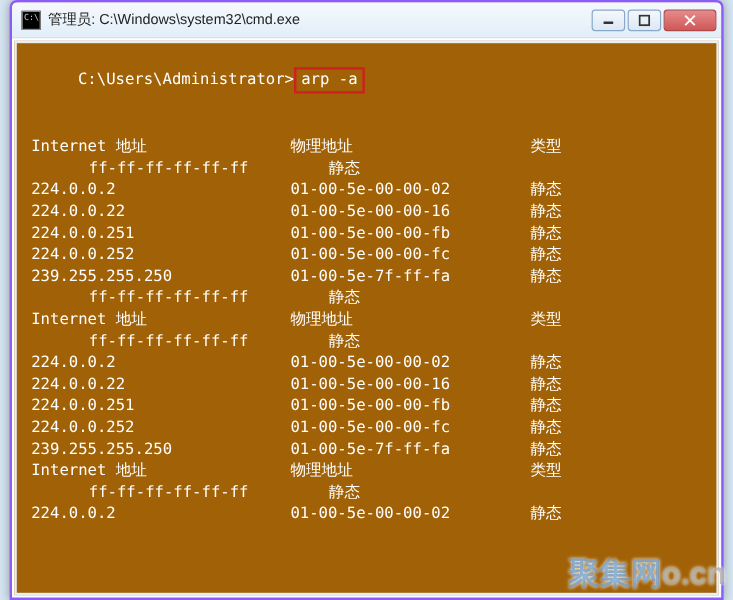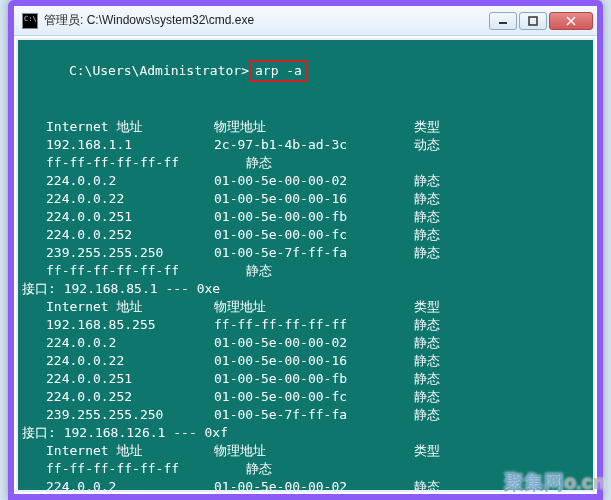--- a/index.html
+++ b/index.html
@@ -11,21 +11,21 @@
     overflow: hidden;
     position: relative;
   }
   .window {
     position: absolute;
     left: 8px;
     top: 0;
     width: 595px;
     height: 500px;
     background: #fff;
-    border: 6px solid #8b5cf6;
+    border: 2px solid #8b5cf6;
     border-radius: 6px 6px 0 0;
     box-shadow: 0 0 8px rgba(0,0,0,0.3);
     display: flex;
     flex-direction: column;
   }
   .titlebar {
     height: 30px;
     background: linear-gradient(#f5f9fd, #e3eef9);
     border-bottom: 1px solid #b8d0e8;
     border-radius: 6px 6px 0 0;
@@ -71,21 +71,21 @@
   }
   .win-btn.close {
     width: 44px;
     background: linear-gradient(#e68a8a, #d05858);
     border-color: #b04848;
     color: #fff;
   }
   .win-btn svg { display:block; }
   .console {
     flex: 1;
-    background: #0f766e;
+    background: #a16207;
     border: 2px solid #e8eef6;
     margin: 2px;
     overflow: hidden;
     font-family: "NSimSun","SimSun","Consolas",monospace;
     font-size: 13px;
     line-height: 18px;
     color: #fff;
     padding: 2px 0;
   }
   .prompt-line {
@@ -96,29 +96,29 @@
     border: 2px solid #d02020;
     padding: 0 4px;
     display: inline-block;
   }
   .row {
     display: flex;
     white-space: pre;
     padding: 0 4px;
   }
   .col-ip { width: 190px; }
-  .col-mac { width: 200px; }
+  .col-mac { width: 200px; margin-left: 48px; }
   .col-type { width: 60px; }
-  .indent { padding-left: 28px; }
+  .indent { padding-left: 12px; }
   .hdr-ind .col-ip { width: 168px; }
   .watermark {
     position: absolute;
     right: 6px;
     bottom: 4px;
-    font-size: 20px;
+    font-size: 26px;
     font-weight: bold;
     color: rgba(80,140,200,0.6);
     text-shadow: 0 0 3px #fff;
     pointer-events: none;
   }
   .watermark .grey { color: rgba(150,150,150,0.6); }
 </style>
 </head>
 <body>
 
@@ -146,39 +146,36 @@
     </div>
   </div>
 
   <div class="console">
     <div class="prompt-line">
       <span>C:\Users\Administrator&gt;</span><span class="cmd-box">arp -a</span>
     </div>
     <div class="prompt-line"> </div>
     <div id="output">
         <div class="row indent hdr-ind"><span class="col-ip">Internet 地址</span><span class="col-mac">物理地址</span><span class="col-type">类型</span></div>
-        <div class="row indent hdr-ind"><span class="col-ip">192.168.1.1</span><span class="col-mac">2c-97-b1-4b-ad-3c</span><span class="col-type">动态</span></div>
         <div class="row indent hdr-ind"><span class="col-mac">ff-ff-ff-ff-ff-ff</span><span class="col-type">静态</span></div>
         <div class="row indent hdr-ind"><span class="col-ip">224.0.0.2</span><span class="col-mac">01-00-5e-00-00-02</span><span class="col-type">静态</span></div>
         <div class="row indent hdr-ind"><span class="col-ip">224.0.0.22</span><span class="col-mac">01-00-5e-00-00-16</span><span class="col-type">静态</span></div>
         <div class="row indent hdr-ind"><span class="col-ip">224.0.0.251</span><span class="col-mac">01-00-5e-00-00-fb</span><span class="col-type">静态</span></div>
         <div class="row indent hdr-ind"><span class="col-ip">224.0.0.252</span><span class="col-mac">01-00-5e-00-00-fc</span><span class="col-type">静态</span></div>
         <div class="row indent hdr-ind"><span class="col-ip">239.255.255.250</span><span class="col-mac">01-00-5e-7f-ff-fa</span><span class="col-type">静态</span></div>
         <div class="row indent hdr-ind"><span class="col-mac">ff-ff-ff-ff-ff-ff</span><span class="col-type">静态</span></div>
         <div class="row"> </div>
-        <div class="row">接口: 192.168.85.1 --- 0xe</div>
         <div class="row indent hdr-ind"><span class="col-ip">Internet 地址</span><span class="col-mac">物理地址</span><span class="col-type">类型</span></div>
-        <div class="row indent hdr-ind"><span class="col-ip">192.168.85.255</span><span class="col-mac">ff-ff-ff-ff-ff-ff</span><span class="col-type">静态</span></div>
+        <div class="row indent hdr-ind"><span class="col-mac">ff-ff-ff-ff-ff-ff</span><span class="col-type">静态</span></div>
         <div class="row indent hdr-ind"><span class="col-ip">224.0.0.2</span><span class="col-mac">01-00-5e-00-00-02</span><span class="col-type">静态</span></div>
         <div class="row indent hdr-ind"><span class="col-ip">224.0.0.22</span><span class="col-mac">01-00-5e-00-00-16</span><span class="col-type">静态</span></div>
         <div class="row indent hdr-ind"><span class="col-ip">224.0.0.251</span><span class="col-mac">01-00-5e-00-00-fb</span><span class="col-type">静态</span></div>
         <div class="row indent hdr-ind"><span class="col-ip">224.0.0.252</span><span class="col-mac">01-00-5e-00-00-fc</span><span class="col-type">静态</span></div>
         <div class="row indent hdr-ind"><span class="col-ip">239.255.255.250</span><span class="col-mac">01-00-5e-7f-ff-fa</span><span class="col-type">静态</span></div>
         <div class="row"> </div>
-        <div class="row">接口: 192.168.126.1 --- 0xf</div>
         <div class="row indent hdr-ind"><span class="col-ip">Internet 地址</span><span class="col-mac">物理地址</span><span class="col-type">类型</span></div>
         <div class="row indent hdr-ind"><span class="col-mac">ff-ff-ff-ff-ff-ff</span><span class="col-type">静态</span></div>
         <div class="row indent hdr-ind"><span class="col-ip">224.0.0.2</span><span class="col-mac">01-00-5e-00-00-02</span><span class="col-type">静态</span></div>
         <div class="row"> </div>
       </div>
   </div>
 </div>
 
 <div class="watermark">
   <span>聚集网</span><span class="grey">o.cn</span>

